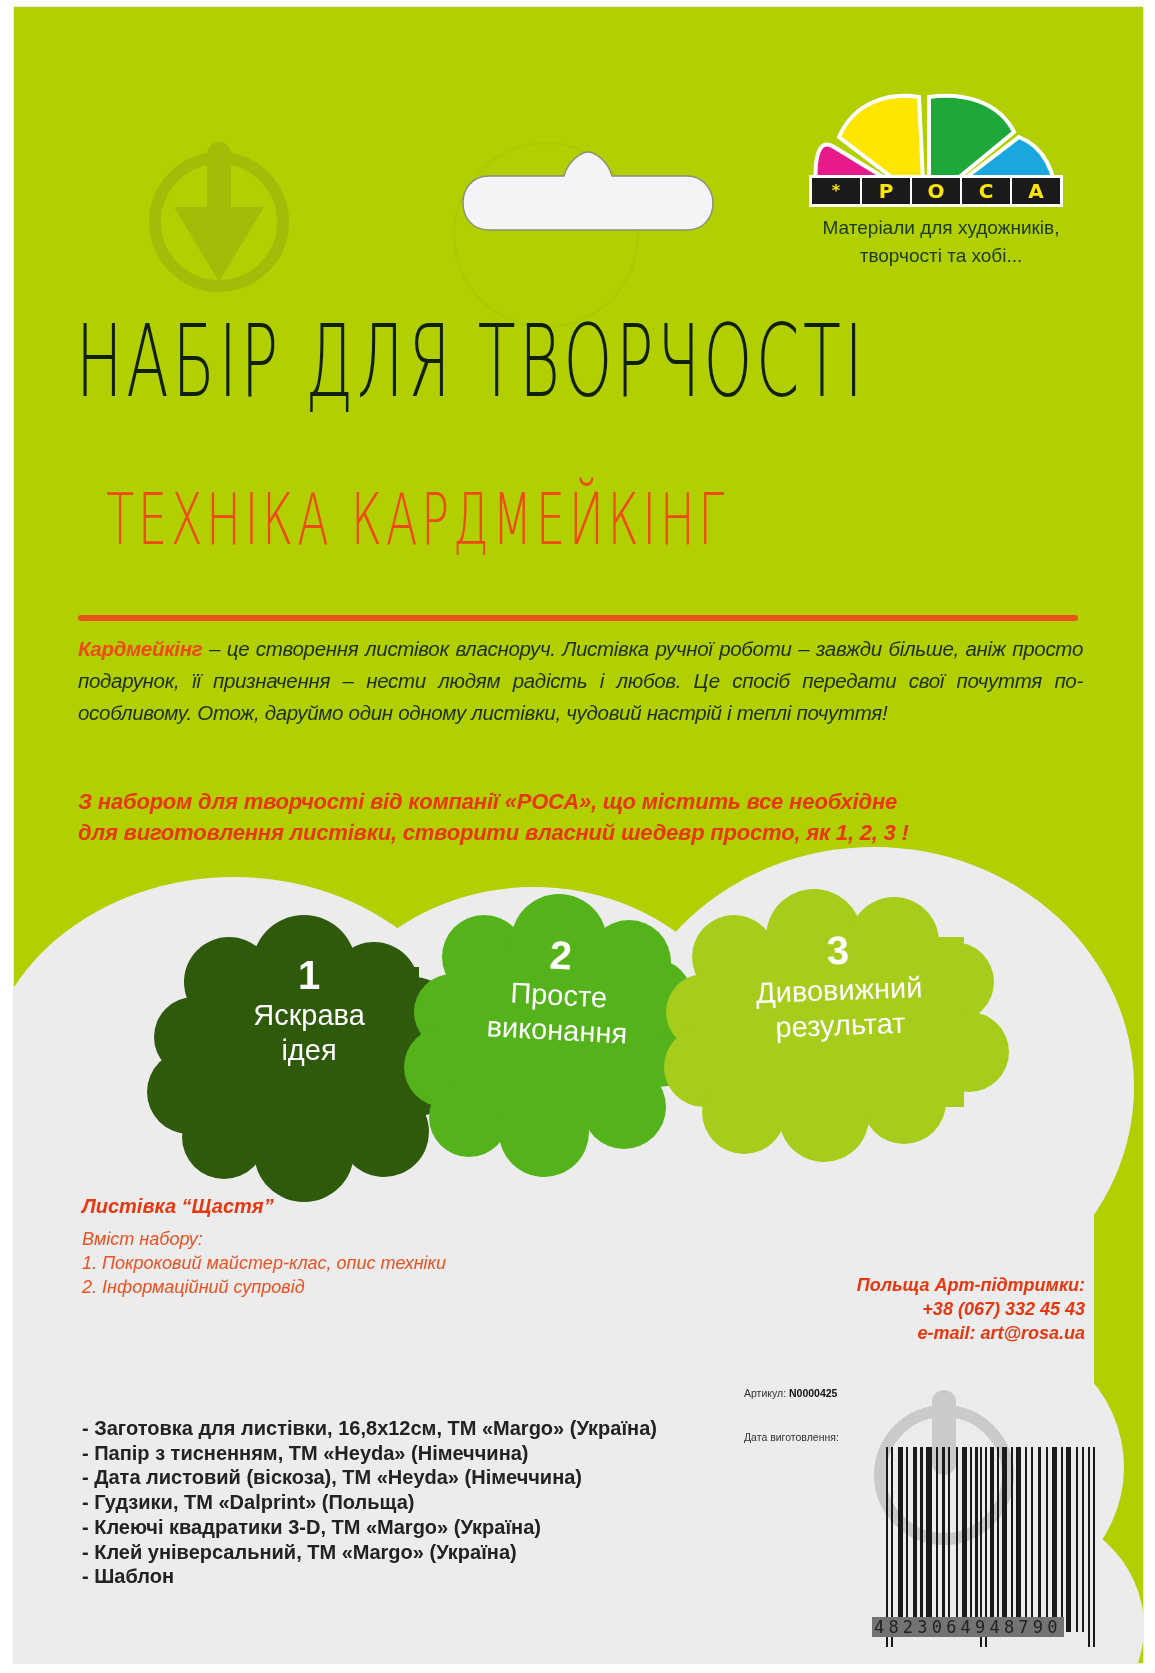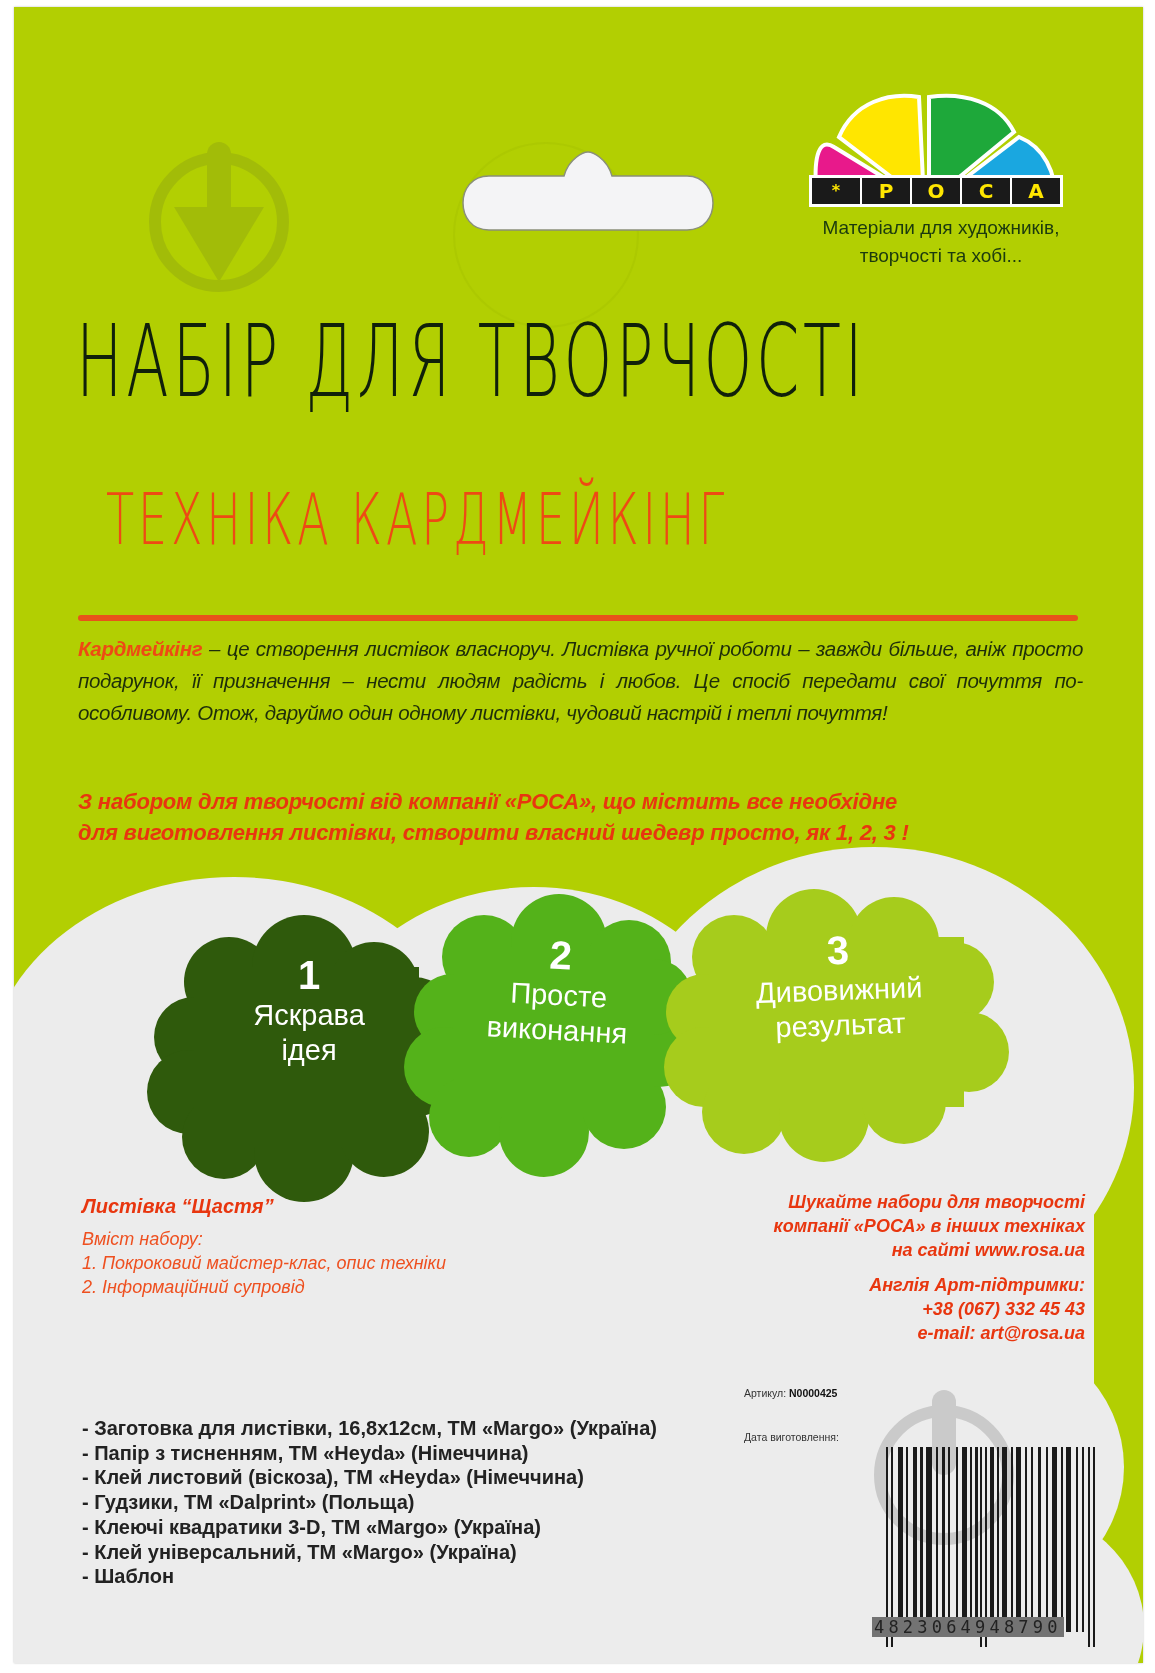--- a/index.html
+++ b/index.html
@@ -167,34 +167,29 @@
 
   <div class="product-title">Листівка “Щастя”</div>
   <div class="contents">
     <div>Вміст набору:</div>
     <div>1. Покроковий майстер-клас, опис техніки</div>
     <div>2. Інформаційний супровід</div>
   </div>
   <div class="materials">
     <div>- Заготовка для листівки, 16,8х12см, ТМ «Margo» (Україна)</div>
     <div>- Папір з тисненням, ТМ «Heyda» (Німеччина)</div>
-    <div>- Клей листовий (віскоза), ТМ «Heyda» (Німеччина)</div>
+    <div>- Дата листовий (віскоза), ТМ «Heyda» (Німеччина)</div>
     <div>- Гудзики, ТМ «Dalprint» (Польща)</div>
     <div>- Клеючі квадратики 3-D, ТМ «Margo» (Україна)</div>
     <div>- Клей універсальний, ТМ «Margo» (Україна)</div>
     <div>- Шаблон</div>
   </div>
 
-  <div class="search-text">
-    <div>Шукайте набори для творчості</div>
-    <div>компанії «РОСА» в інших техніках</div>
-    <div>на сайті www.rosa.ua</div>
-  </div>
   <div class="support">
-    <div>Англія Арт-підтримки:</div>
+    <div>Польща Арт-підтримки:</div>
     <div>+38 (067) 332 45 43</div>
     <div>e-mail: art@rosa.ua</div>
   </div>
 
   <div class="meta" style="top:1380px;"><span>Артикул:</span> <b>N0000425</b></div>
   <div class="meta" style="top:1424px;"><span>Дата виготовлення:</span></div>
 
   <svg class="barcode" viewBox="0 0 215 200">
     <g fill="#1a1a1a">
       <rect x="0" y="0" width="2" height="200"></rect>

